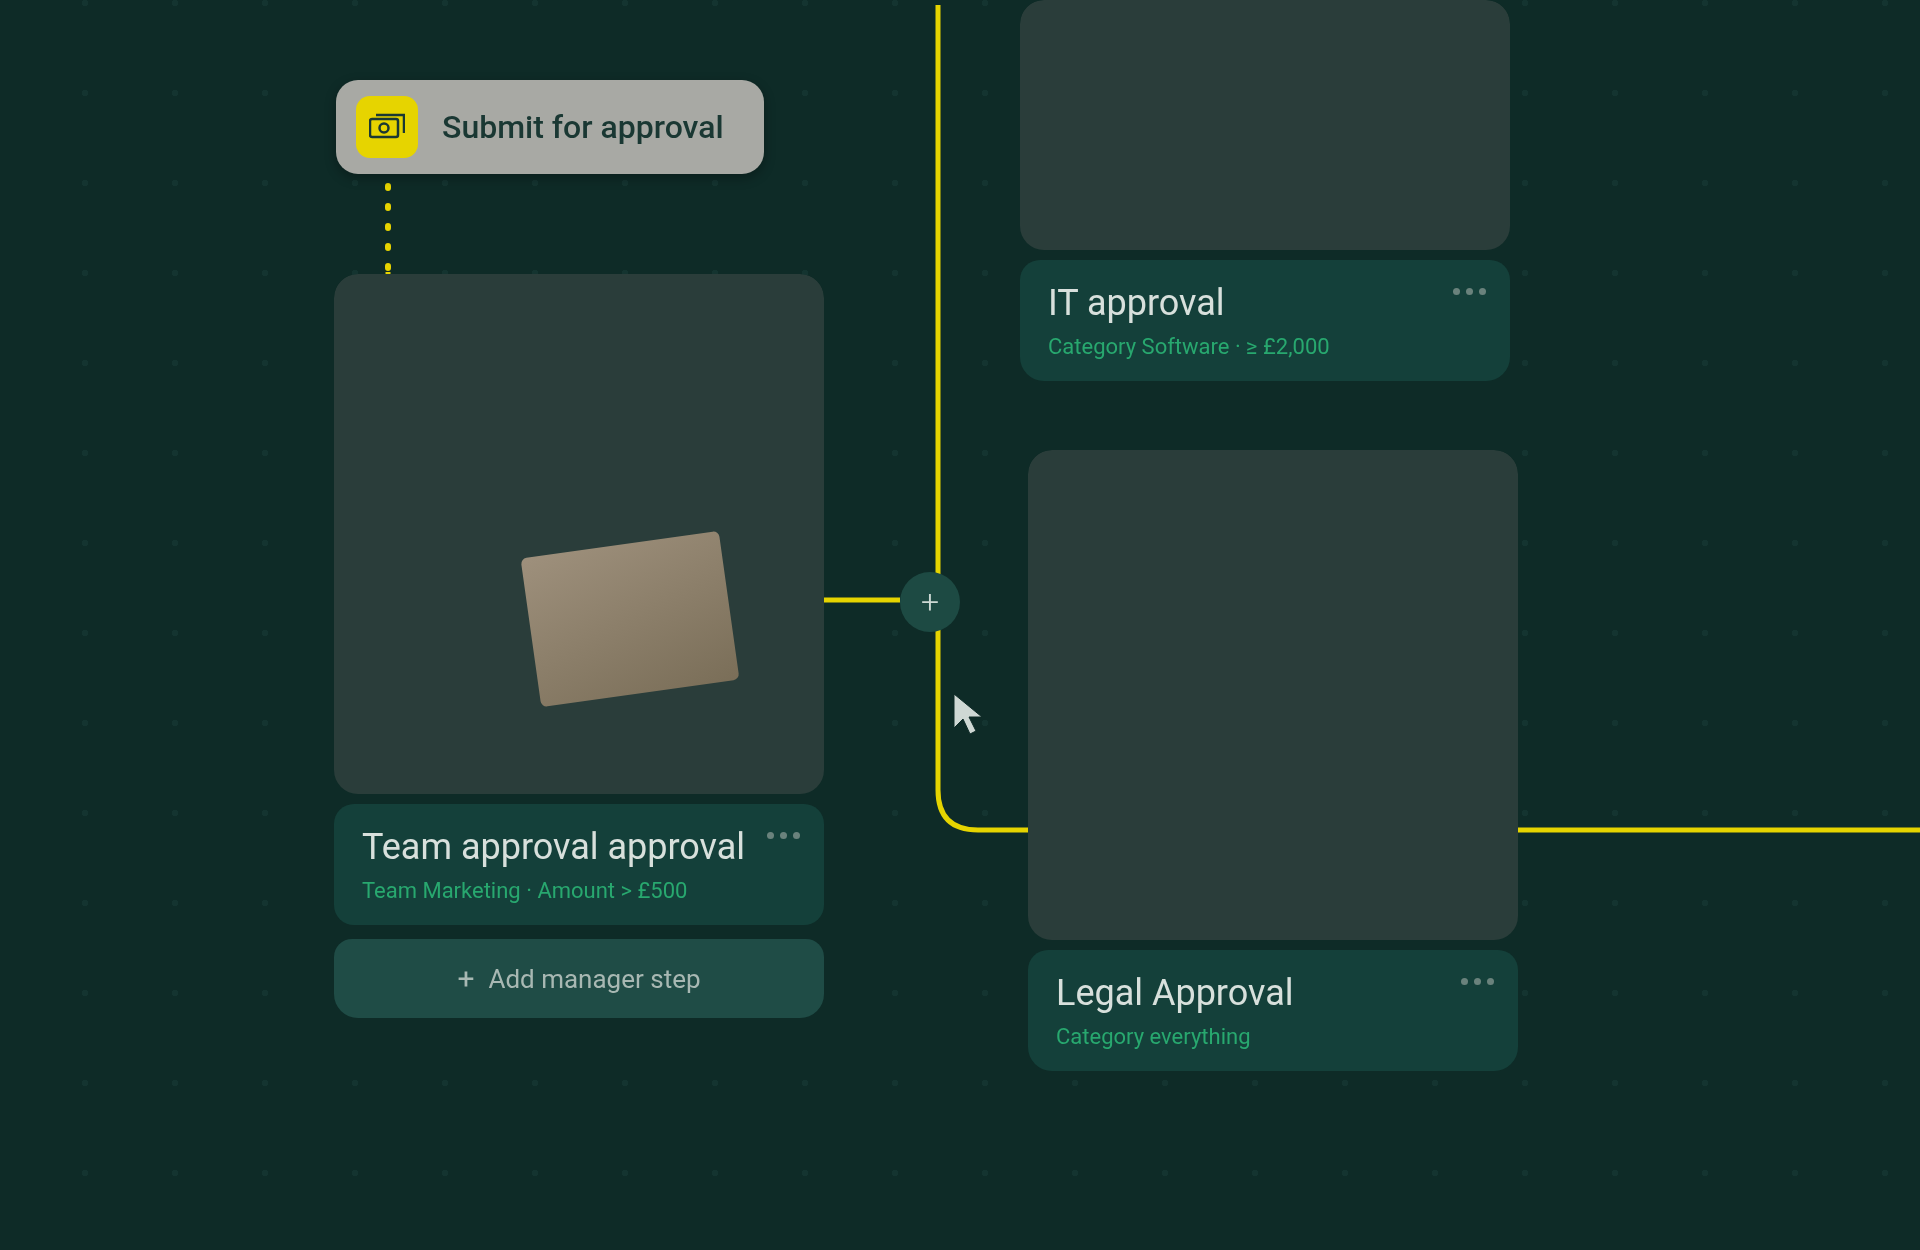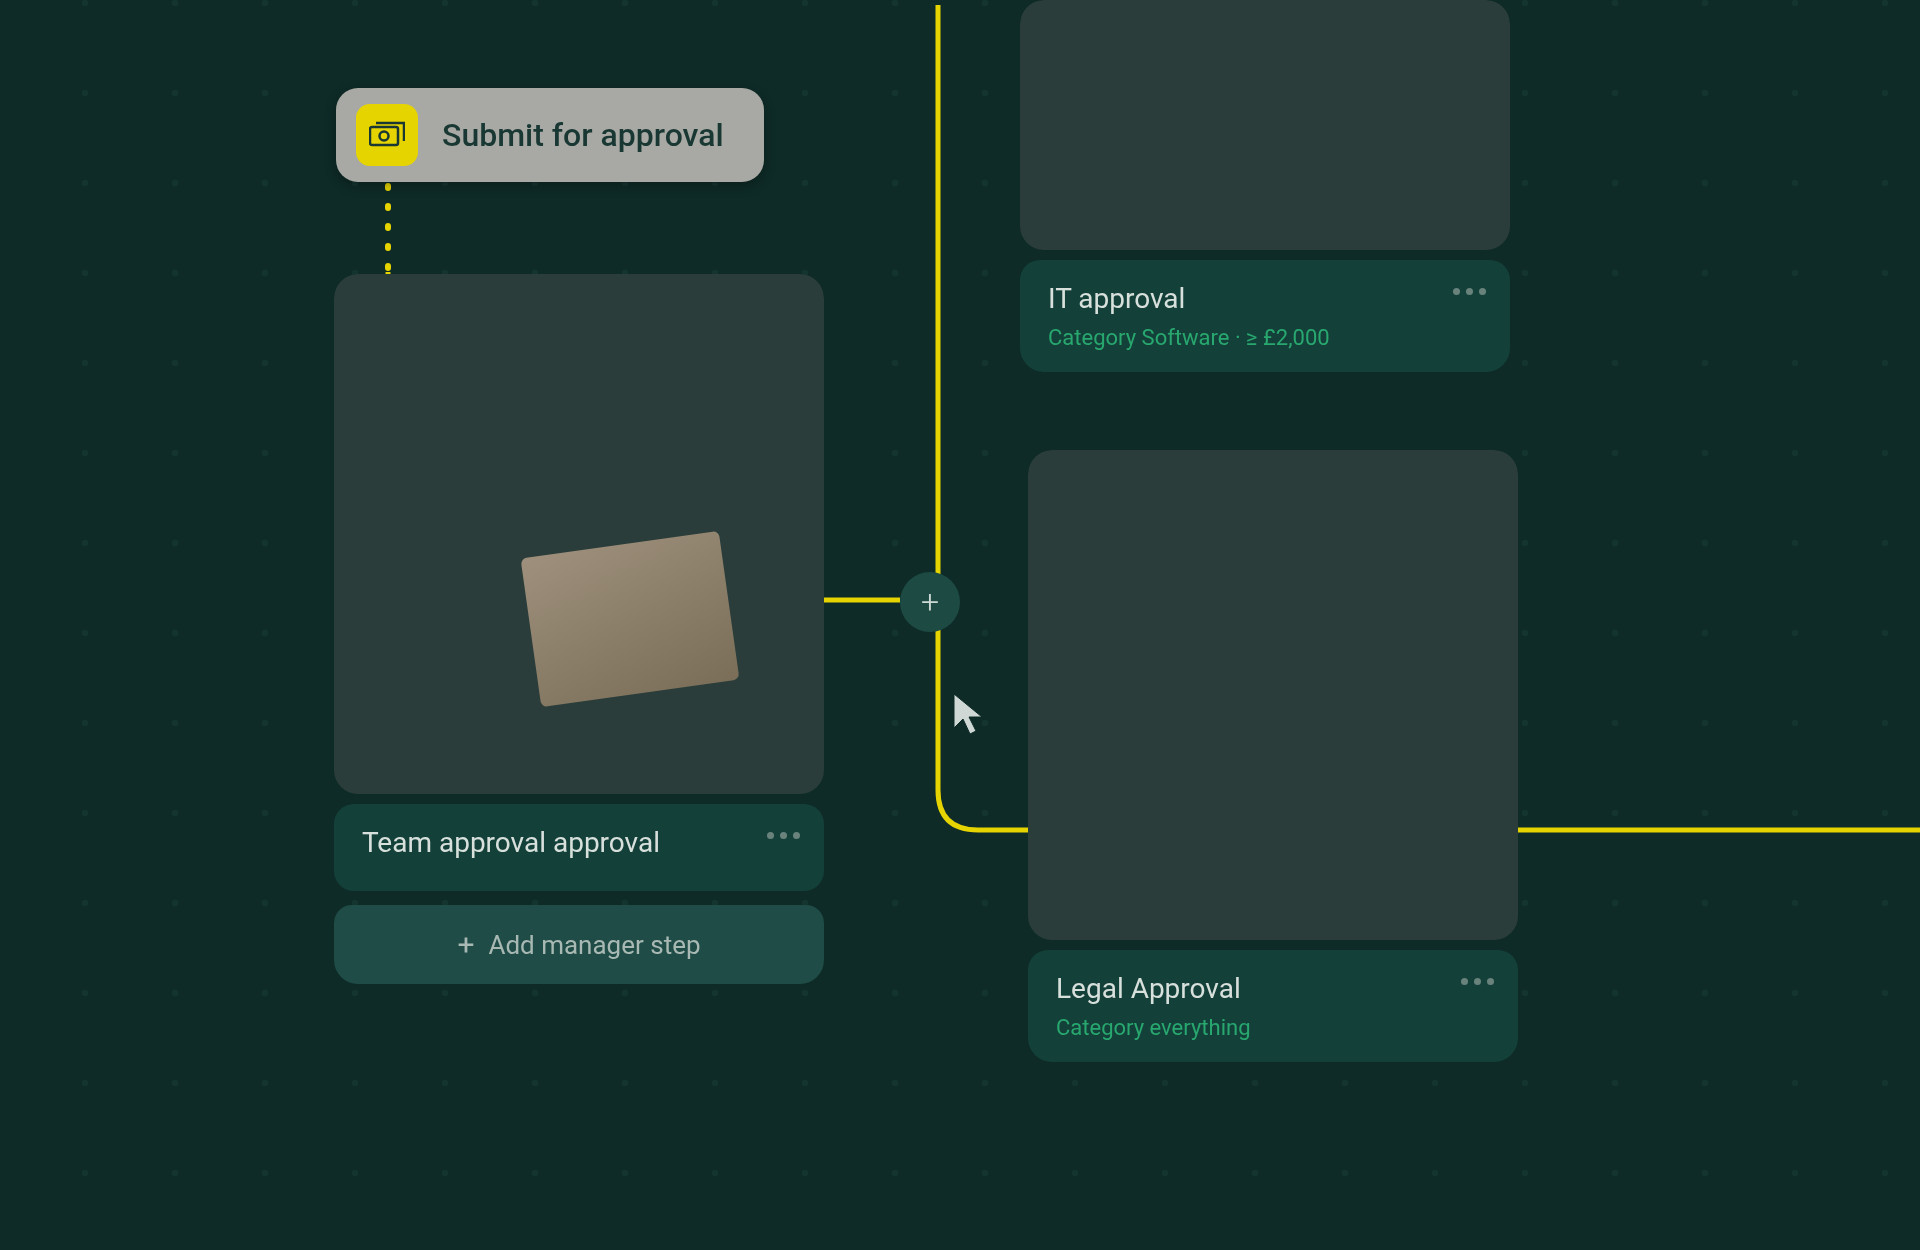--- a/index.html
+++ b/index.html
@@ -24,21 +24,21 @@
 
 .canvas {
   position: absolute;
   inset: 0;
 }
 
 
 .submit-pill {
   position: absolute;
   left: 336px;
-  top: 88px;
+  top: 80px;
   display: flex;
   align-items: center;
   gap: 24px;
   background: #a8a9a4;
   border-radius: 22px;
   padding: 16px 40px 16px 20px;
   box-shadow: 0 4px 12px rgba(0,0,0,0.3);
 }
 .submit-icon-box {
   width: 62px;
@@ -69,21 +69,21 @@
   display: block;
 }
 .step-info {
   background: #14403a;
   border-radius: 20px;
   padding: 22px 28px;
   margin-top: 10px;
   position: relative;
 }
 .step-title {
-  font-size: 28px;
+  font-size: 36px;
   color: #d8e0dc;
   font-weight: 400;
   margin-bottom: 10px;
 }
 .step-subtitle {
   font-size: 22px;
   color: #28a86f;
   font-weight: 400;
 }
 .more-dots {
@@ -196,20 +196,21 @@
         <path d="M 7 2 L 35 2 L 35 20" fill="none" stroke="#1a3833" stroke-width="2.5"></path>
       </svg>
     </div>
     <div class="submit-label">Submit for approval</div>
   </div>
 
   <div class="step-card" style="left:334px; top:274px;">
     <div class="photo photo-woman"></div>
     <div class="step-info">
       <div class="step-title">Team approval approval</div>
+      <div class="step-subtitle">Team Marketing  ·  Amount  &gt; £500</div>
       <div class="more-dots">
           <span></span>
           <span></span>
           <span></span>
         </div>
     </div>
     <div class="add-parallel-btn">
       <span class="plus">+</span>
       <span>Add manager step</span>
     </div>

